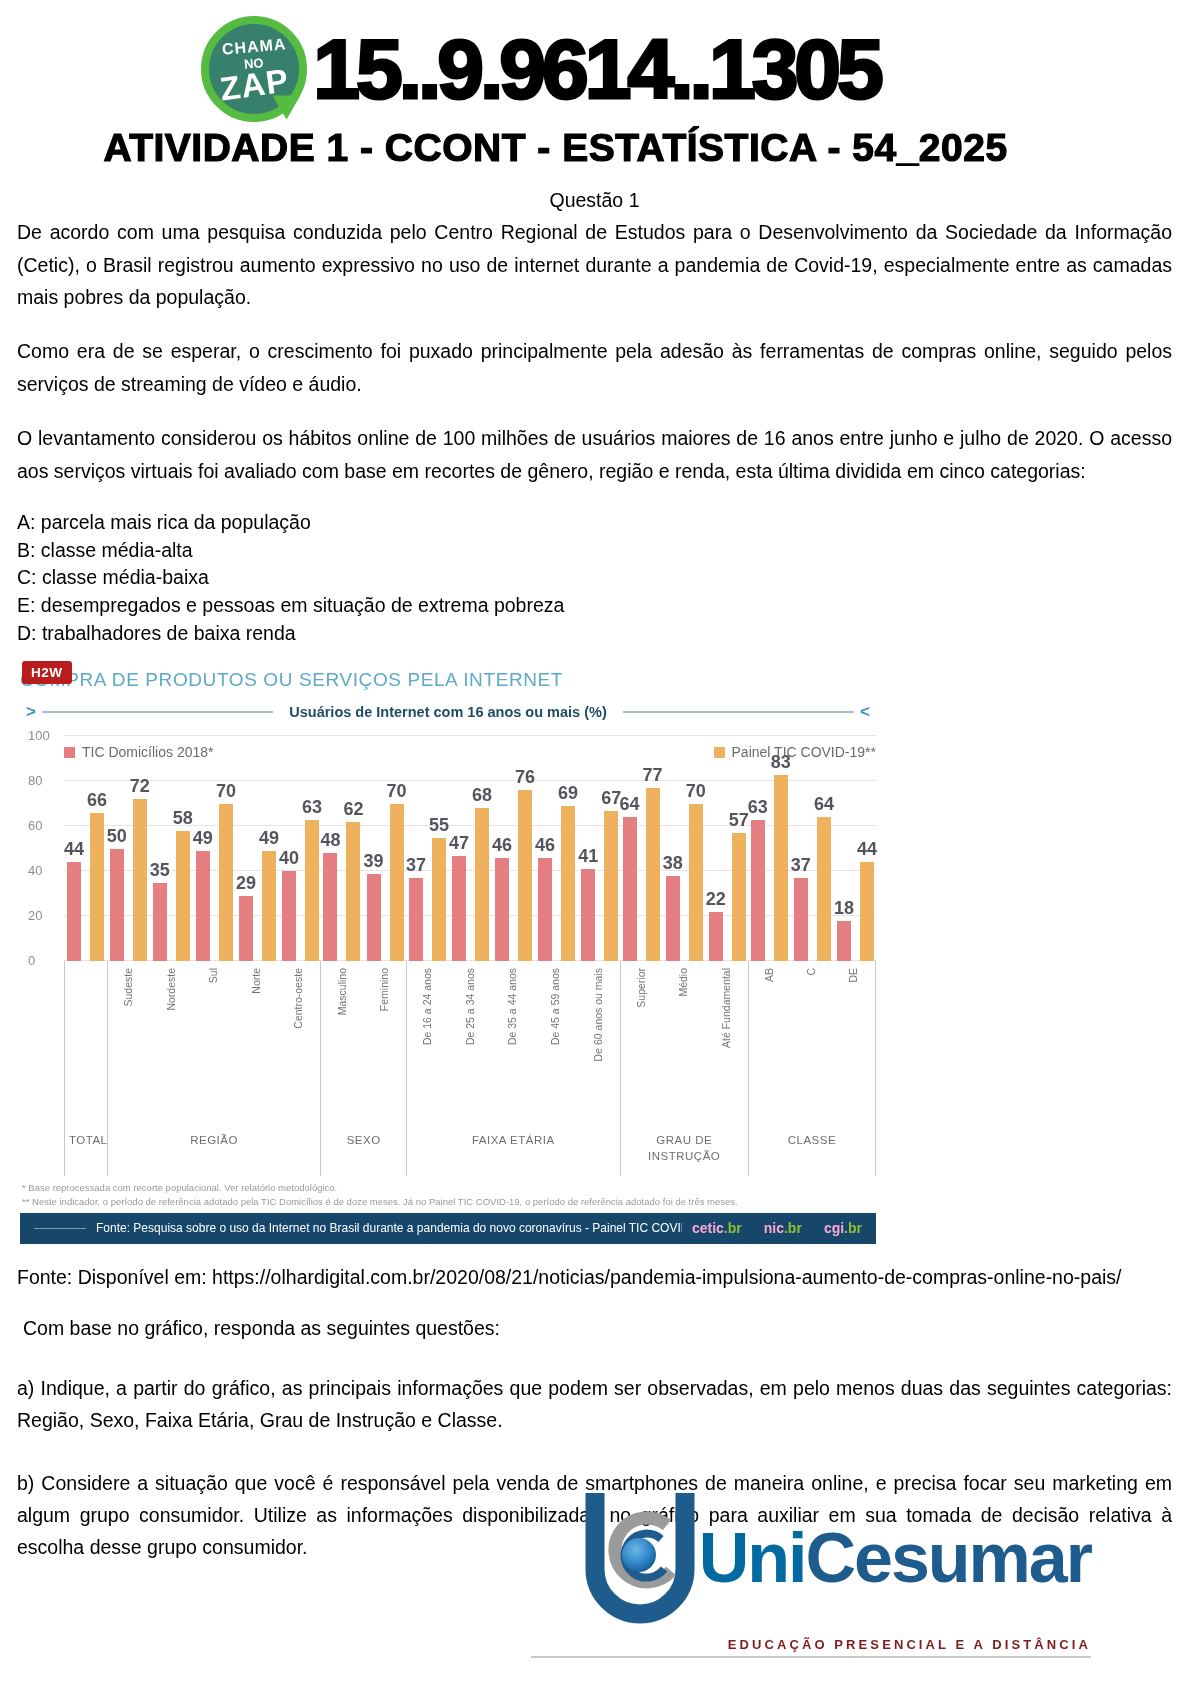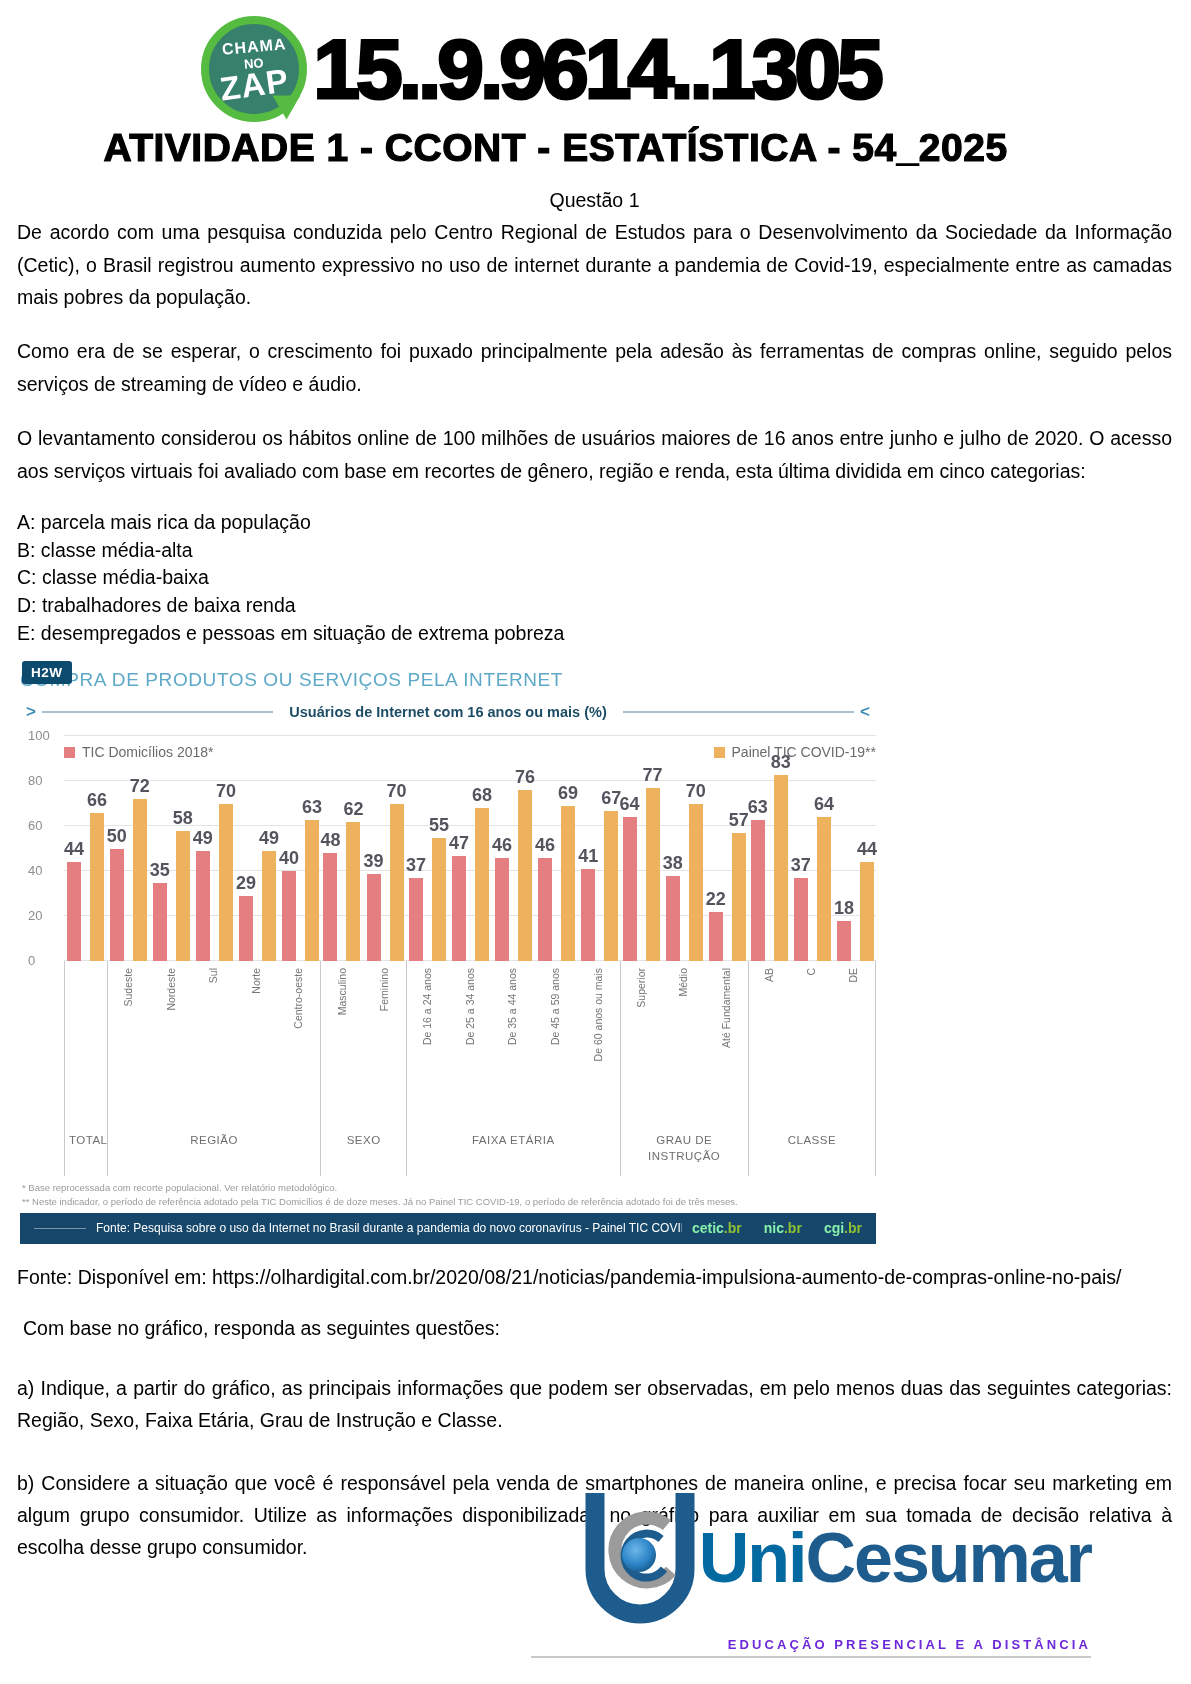--- a/index.html
+++ b/index.html
@@ -34,21 +34,21 @@
   
   .copy { margin:14px 19px 0 17px; font-size:19.5px; line-height:1.66; }
   .q-label { text-align:center; }
   .para { text-align:justify; margin-bottom:22px; }
   .para.first { margin-top:0; }
   .cat-list { margin-top:2px; }
   .cat-list div { line-height:1.42; text-align:left; }
   
   .chart { width:856px; margin:14px 0 0 20px; position:relative; background:#fff; }
   .badge {
-    position:absolute; left:2px; top:0; background:#0c4a6e; color:#fff;
+    position:absolute; left:2px; top:0; background:#b91c1c; color:#fff;
     font-weight:700; font-size:13.5px; padding:4px 9px; border-radius:3px; letter-spacing:.5px;
   }
   .chart-title { color:#5fa9c8; font-size:19px; letter-spacing:.6px; padding-top:8px; }
   .subtitle-row { display:flex; align-items:center; margin-top:12px; padding:0 6px; }
   .sub-arrow { color:#3d8fb5; font-size:17px; font-weight:800; line-height:1; }
   .sub-line { flex:1; height:2px; background:#a9c0cb; margin:0 6px; }
   .subtitle-text { font-size:14.5px; font-weight:700; color:#1d4d66; margin:0 10px; white-space:nowrap; }
   .plot-wrap { position:relative; margin:16px 0 0 44px; }
   .grid { position:absolute; left:0; right:0; top:0; height:225px; }
   .gridline { position:absolute; left:0; right:0; height:1px; background:#e4e4e4; }
@@ -77,35 +77,35 @@
   }
   .fnotes { margin-top:5px; font-size:9.5px; color:#9a9a9a; line-height:1.45; padding-left:2px; }
   .srcbar {
     margin-top:4px; background:#16476b; color:#fff; height:31px;
     display:flex; align-items:center; font-size:12px; padding:0 14px;
   }
   .srcbar .lead { width:52px; height:1px; background:#7d98ad; margin-right:10px; flex:0 0 auto; }
   .src-text { flex:1; white-space:nowrap; overflow:hidden; }
   .logos { display:flex; gap:22px; margin-left:10px; }
   .brlogo { font-size:14px; white-space:nowrap; }
-  .brlogo b { color:#86efac; font-weight:700; }
+  .brlogo b { color:#f9a8d4; font-weight:700; }
   .brlogo i { color:#8fc031; font-weight:700; font-style:normal; }
   
   .src-link { margin:22px 19px 0 17px; font-size:19.5px; }
   .intro { margin:28px 19px 0 23px; font-size:19.5px; }
   .qa { margin:32px 19px 0 17px; font-size:19.5px; line-height:1.66; text-align:justify; }
   .qb { margin:30px 19px 0 17px; font-size:19.5px; line-height:1.66; text-align:justify; }
   
   .footer { position:absolute; right:100px; bottom:26px; width:560px; }
   .brandrow { display:flex; align-items:center; justify-content:flex-end; }
   .brandtext { font-size:70px; font-weight:700; letter-spacing:-2px; line-height:1; white-space:nowrap; }
   .uni { color:#0369a1; }
   .cesumar { color:#1d5c8c; }
   .tagline {
-    text-align:right; color:#6d28d9; font-weight:700; font-size:13px;
+    text-align:right; color:#7f1d1d; font-weight:700; font-size:13px;
     letter-spacing:3.1px; margin-top:8px; padding-bottom:4px; border-bottom:2px solid #c9c9c9;
   }
 </style>
 </head>
 <body>
 
 <div class="header-row">
   <div class="bubble">
     <span class="l1">CHAMA</span>
     <span class="l2">NO</span>
@@ -117,22 +117,22 @@
 
 <div class="copy">
   <div class="q-label">Questão 1</div>
   <div class="para first">De acordo com uma pesquisa conduzida pelo Centro Regional de Estudos para o Desenvolvimento da Sociedade da Informação (Cetic), o Brasil registrou aumento expressivo no uso de internet durante a pandemia de Covid-19, especialmente entre as camadas mais pobres da população.</div>
   <div class="para">Como era de se esperar, o crescimento foi puxado principalmente pela adesão às ferramentas de compras online, seguido pelos serviços de streaming de vídeo e áudio.</div>
   <div class="para">O levantamento considerou os hábitos online de 100 milhões de usuários maiores de 16 anos entre junho e julho de 2020. O acesso aos serviços virtuais foi avaliado com base em recortes de gênero, região e renda, esta última dividida em cinco categorias:</div>
   <div class="cat-list">
     <div>A: parcela mais rica da população</div>
     <div>B: classe média-alta</div>
     <div>C: classe média-baixa</div>
+    <div>E: desempregados e pessoas em situação de extrema pobreza</div>
     <div>D: trabalhadores de baixa renda</div>
-    <div>E: desempregados e pessoas em situação de extrema pobreza</div>
   </div>
 </div>
 
 <div class="chart">
   <div class="badge">H2W</div>
   <div class="chart-title">COMPRA DE PRODUTOS OU SERVIÇOS PELA INTERNET</div>
   <div class="subtitle-row">
     <span class="sub-arrow">&gt;</span>
     <span class="sub-line"></span>
     <span class="subtitle-text">Usuários de Internet com 16 anos ou mais (%)</span>

